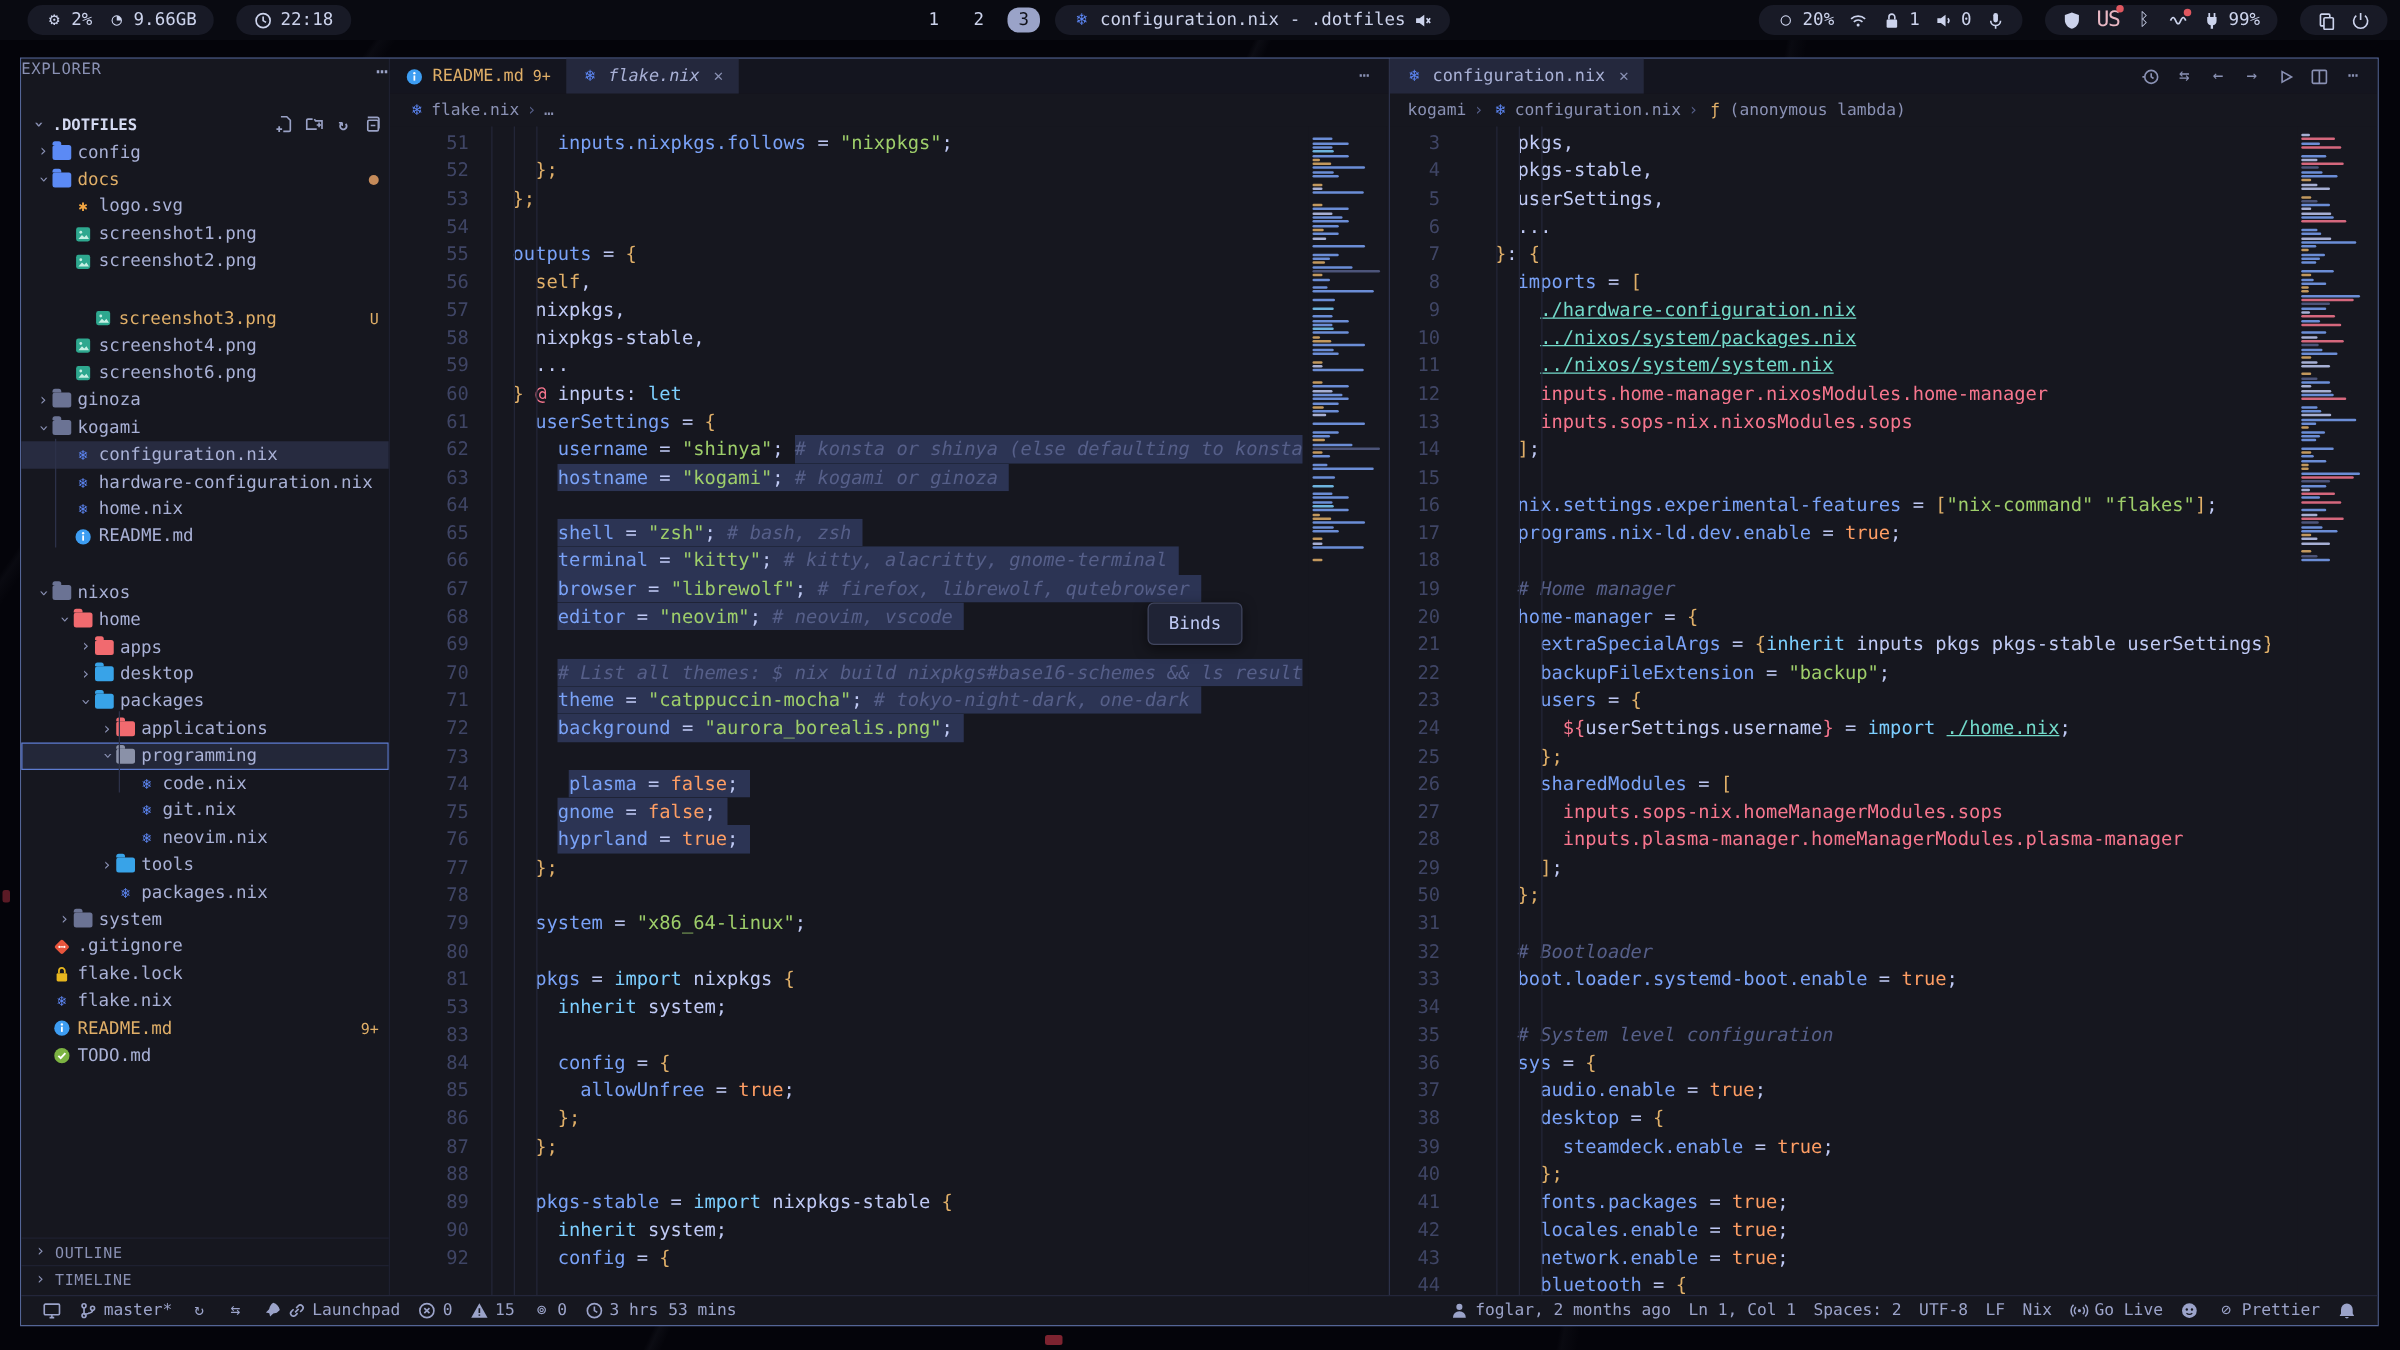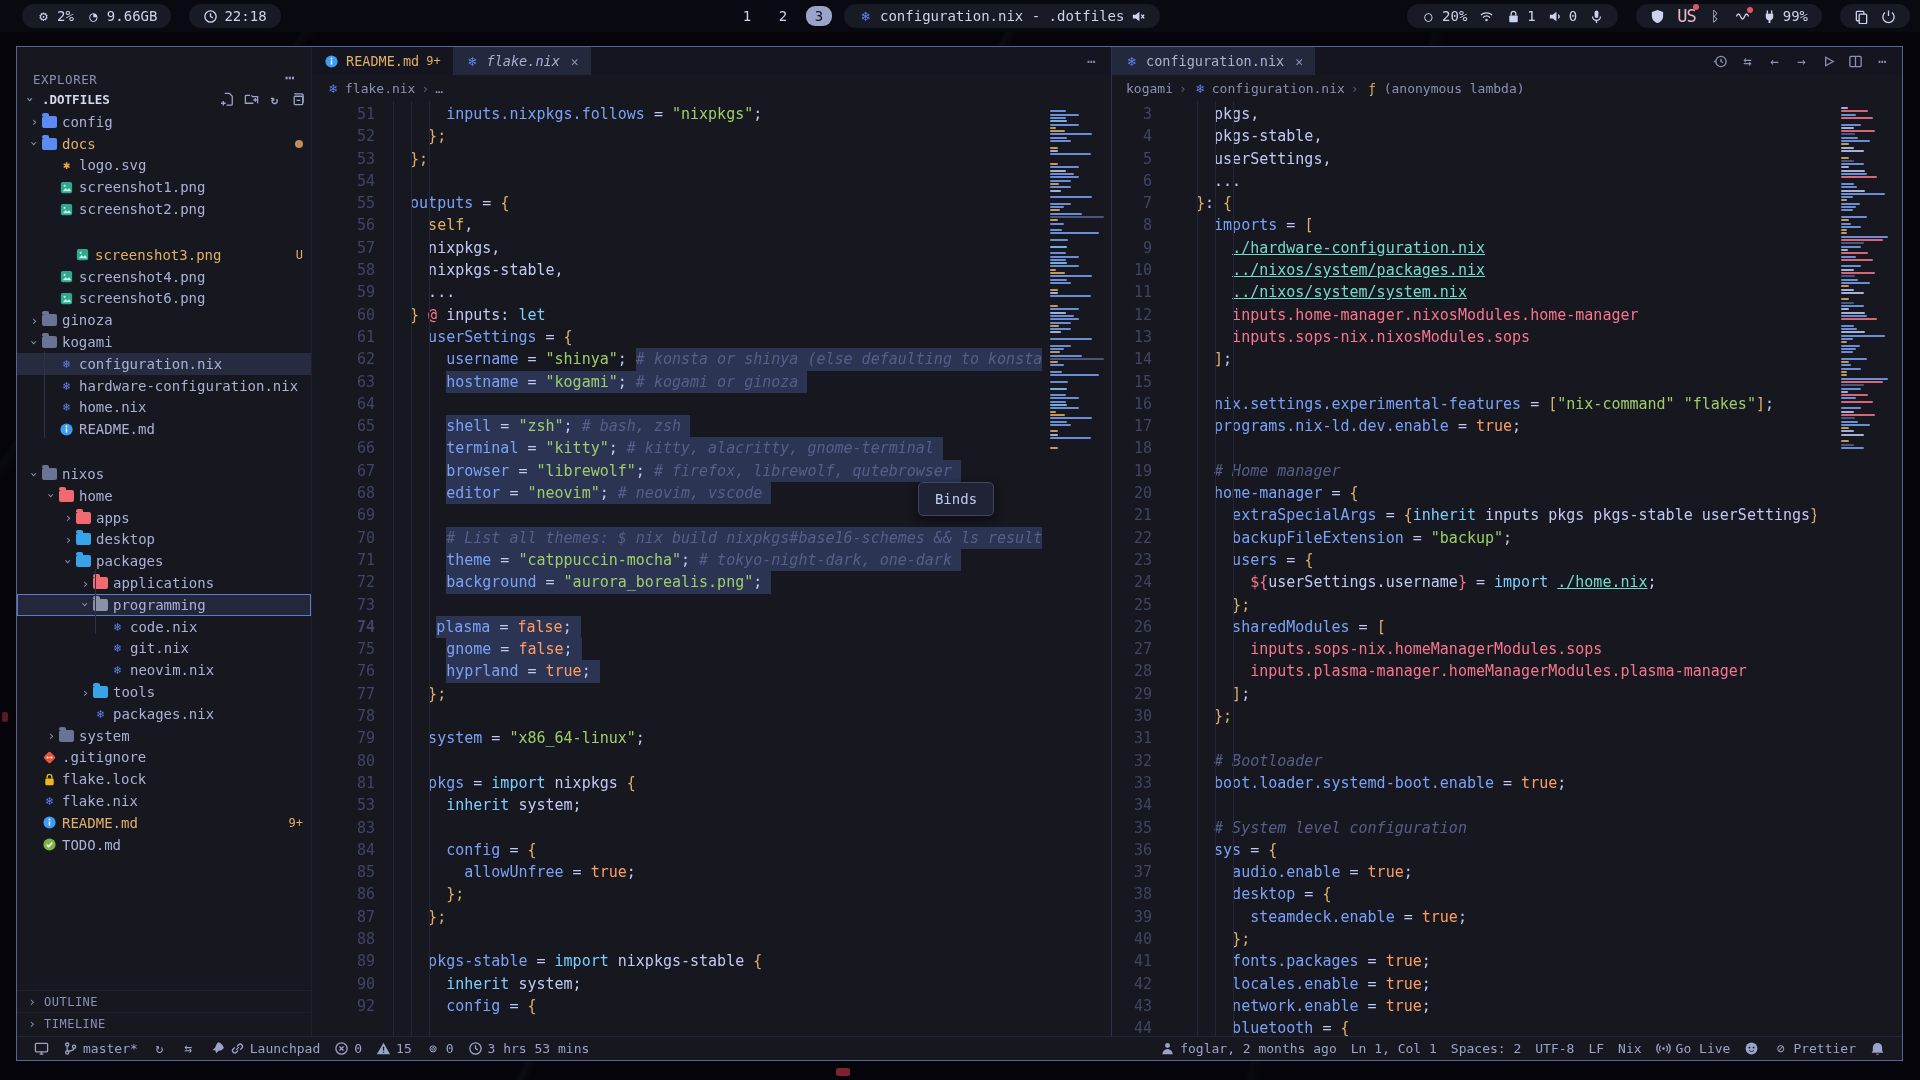--- a/index.html
+++ b/index.html
@@ -34,21 +34,21 @@
   .kbd-us { color:#e9b8c4; font-size:17px; letter-spacing:-1px; }
 
   
   #window { position:absolute; left:16px; top:46px; width:1887px; height:1015px;
             background:#14151f; border:1px solid rgba(137,167,247,.55);
             display:flex; flex-direction:column; }
   #win-main { flex:1; display:flex; min-height:0; }
 
   
   #sidebar { width:294px; flex:none; background:#16171f; display:flex; flex-direction:column; font-size:14px; }
-  #sb-head { height:40px; display:flex; align-items:flex-end; padding:0 16px; color:#8a91b4; font-size:12.5px; letter-spacing:.5px; }
+  #sb-head { height:40px; display:flex; align-items:flex-start; padding:0 0; color:#8a91b4; font-size:12.5px; letter-spacing:.5px; }
   #sb-head .more { margin-left:auto; color:#9aa2c6; cursor:pointer; font-size:16px; }
   #sb-root { height:24px; display:flex; align-items:center; padding:0 6px; color:#d4daf2; font-weight:bold; font-size:12.5px; gap:4px; }
   #sb-root .acts { margin-left:auto; display:flex; gap:8px; color:#9aa2c6; }
   .chev { width:15px; text-align:center; color:#8a91b4; display:inline-block; font-size:13px; flex:none; }
   .chev.open { transform:rotate(90deg); }
   #tree { position:relative; }
   .trow { height:21.8px; display:flex; align-items:center; color:#a9b1d6; cursor:pointer; padding-right:8px; position:relative; }
   .trow .lbl { margin-left:5px; white-space:nowrap; overflow:hidden; }
   .trow .badge { margin-left:auto; font-size:12px; color:#e0af68; }
   .trow.mod .lbl, .trow.mod .badge { color:#e0af68; }
@@ -598,21 +598,21 @@
             <div class="cline"><span class="ln" style="width: 63px; margin-right: 17px;">64</span><span class="ltext" style="max-width: 650px;"><span class="toks"></span></span></div>
             <div class="cline"><span class="ln" style="width: 63px; margin-right: 17px;">65</span><span class="ltext" style="max-width: 650px;"><span class="sel" style="left: 54.18px; width: 243.81px;"></span><span class="toks"><span class="tok-a">      shell</span><span class="tok-p"> = </span><span class="tok-s">"zsh"</span><span class="tok-p">; </span><span class="tok-c"># bash, zsh</span></span></span></div>
             <div class="cline"><span class="ln" style="width: 63px; margin-right: 17px;">66</span><span class="ltext" style="max-width: 650px;"><span class="sel" style="left: 54.18px; width: 496.65px;"></span><span class="toks"><span class="tok-a">      terminal</span><span class="tok-p"> = </span><span class="tok-s">"kitty"</span><span class="tok-p">; </span><span class="tok-c"># kitty, alacritty, gnome-terminal</span></span></span></div>
             <div class="cline"><span class="ln" style="width: 63px; margin-right: 17px;">67</span><span class="ltext" style="max-width: 650px;"><span class="sel" style="left: 54.18px; width: 514.71px;"></span><span class="toks"><span class="tok-a">      browser</span><span class="tok-p"> = </span><span class="tok-s">"librewolf"</span><span class="tok-p">; </span><span class="tok-c"># firefox, librewolf, qutebrowser</span></span></span></div>
             <div class="cline"><span class="ln" style="width: 63px; margin-right: 17px;">68</span><span class="ltext" style="max-width: 650px;"><span class="sel" style="left: 54.18px; width: 325.08px;"></span><span class="toks"><span class="tok-a">      editor</span><span class="tok-p"> = </span><span class="tok-s">"neovim"</span><span class="tok-p">; </span><span class="tok-c"># neovim, vscode</span></span></span></div>
             <div class="cline"><span class="ln" style="width: 63px; margin-right: 17px;">69</span><span class="ltext" style="max-width: 650px;"><span class="toks"></span></span></div>
             <div class="cline"><span class="ln" style="width: 63px; margin-right: 17px;">70</span><span class="ltext" style="max-width: 650px;"><span class="sel" style="left: 54.18px; width: 1029.42px;"></span><span class="toks"><span class="tok-c">      # List all themes: $ nix build nixpkgs#base16-schemes &amp;&amp; ls result/share/themes</span></span></span></div>
             <div class="cline"><span class="ln" style="width: 63px; margin-right: 17px;">71</span><span class="ltext" style="max-width: 650px;"><span class="sel" style="left: 54.18px; width: 514.71px;"></span><span class="toks"><span class="tok-a">      theme</span><span class="tok-p"> = </span><span class="tok-s">"catppuccin-mocha"</span><span class="tok-p">; </span><span class="tok-c"># tokyo-night-dark, one-dark</span></span></span></div>
             <div class="cline"><span class="ln" style="width: 63px; margin-right: 17px;">72</span><span class="ltext" style="max-width: 650px;"><span class="sel" style="left: 54.18px; width: 325.08px;"></span><span class="toks"><span class="tok-a">      background</span><span class="tok-p"> = </span><span class="tok-s">"aurora_borealis.png"</span><span class="tok-p">;</span></span></span></div>
             <div class="cline"><span class="ln" style="width: 63px; margin-right: 17px;">73</span><span class="ltext" style="max-width: 650px;"><span class="toks"></span></span></div>
-            <div class="cline"><span class="ln" style="width: 63px; margin-right: 7px; font-weight: bold;">74</span><span class="ltext" style="max-width: 650px;"><span class="sel" style="left: 54.18px; width: 144.48px;"></span><span class="toks"><span class="tok-a">      plasma</span><span class="tok-p"> = </span><span class="tok-b">false</span><span class="tok-p">;</span></span></span></div>
+            <div class="cline"><span class="ln" style="width: 63px; margin-right: 26px;">74</span><span class="ltext" style="max-width: 650px;"><span class="sel" style="left: 54.18px; width: 144.48px;"></span><span class="toks"><span class="tok-a">      plasma</span><span class="tok-p"> = </span><span class="tok-b">false</span><span class="tok-p">;</span></span></span></div>
             <div class="cline"><span class="ln" style="width: 63px; margin-right: 17px;">75</span><span class="ltext" style="max-width: 650px;"><span class="sel" style="left: 54.18px; width: 135.45px;"></span><span class="toks"><span class="tok-a">      gnome</span><span class="tok-p"> = </span><span class="tok-b">false</span><span class="tok-p">;</span></span></span></div>
             <div class="cline"><span class="ln" style="width: 63px; margin-right: 17px;">76</span><span class="ltext" style="max-width: 650px;"><span class="sel" style="left: 54.18px; width: 153.51px;"></span><span class="toks"><span class="tok-a">      hyprland</span><span class="tok-p"> = </span><span class="tok-b">true</span><span class="tok-p">;</span></span></span></div>
             <div class="cline"><span class="ln" style="width: 63px; margin-right: 17px;">77</span><span class="ltext" style="max-width: 650px;"><span class="toks"><span class="tok-g">    };</span></span></span></div>
             <div class="cline"><span class="ln" style="width: 63px; margin-right: 17px;">78</span><span class="ltext" style="max-width: 650px;"><span class="toks"></span></span></div>
             <div class="cline"><span class="ln" style="width: 63px; margin-right: 17px;">79</span><span class="ltext" style="max-width: 650px;"><span class="toks"><span class="tok-a">    system</span><span class="tok-p"> = </span><span class="tok-s">"x86_64-linux"</span><span class="tok-p">;</span></span></span></div>
             <div class="cline"><span class="ln" style="width: 63px; margin-right: 17px;">80</span><span class="ltext" style="max-width: 650px;"><span class="toks"></span></span></div>
             <div class="cline"><span class="ln" style="width: 63px; margin-right: 17px;">81</span><span class="ltext" style="max-width: 650px;"><span class="toks"><span class="tok-a">    pkgs</span><span class="tok-p"> = </span><span class="tok-k">import</span><span class="tok-p"> nixpkgs </span><span class="tok-g">{</span></span></span></div>
             <div class="cline"><span class="ln" style="width: 63px; margin-right: 17px;">53</span><span class="ltext" style="max-width: 650px;"><span class="toks"><span class="tok-k">      inherit</span><span class="tok-p"> system;</span></span></span></div>
             <div class="cline"><span class="ln" style="width: 63px; margin-right: 17px;">83</span><span class="ltext" style="max-width: 650px;"><span class="toks"></span></span></div>
             <div class="cline"><span class="ln" style="width: 63px; margin-right: 17px;">84</span><span class="ltext" style="max-width: 650px;"><span class="toks"><span class="tok-a">      config</span><span class="tok-p"> = </span><span class="tok-g">{</span></span></span></div>
@@ -798,21 +798,21 @@
             <div class="cline"><span class="ln" style="width: 40px; margin-right: 44px;">20</span><span class="ltext" style="max-width: 620px;"><span class="toks"><span class="tok-a">  home-manager</span><span class="tok-p"> = </span><span class="tok-g">{</span></span></span></div>
             <div class="cline"><span class="ln" style="width: 40px; margin-right: 44px;">21</span><span class="ltext" style="max-width: 620px;"><span class="toks"><span class="tok-a">    extraSpecialArgs</span><span class="tok-p"> = </span><span class="tok-g">{</span><span class="tok-k">inherit</span><span class="tok-p"> inputs pkgs pkgs-stable userSettings</span><span class="tok-g">}</span></span></span></div>
             <div class="cline"><span class="ln" style="width: 40px; margin-right: 44px;">22</span><span class="ltext" style="max-width: 620px;"><span class="toks"><span class="tok-a">    backupFileExtension</span><span class="tok-p"> = </span><span class="tok-s">"backup"</span><span class="tok-p">;</span></span></span></div>
             <div class="cline"><span class="ln" style="width: 40px; margin-right: 44px;">23</span><span class="ltext" style="max-width: 620px;"><span class="toks"><span class="tok-a">    users</span><span class="tok-p"> = </span><span class="tok-g">{</span></span></span></div>
             <div class="cline"><span class="ln" style="width: 40px; margin-right: 44px;">24</span><span class="ltext" style="max-width: 620px;"><span class="toks"><span class="tok-r">      ${</span><span class="tok-p">userSettings.username</span><span class="tok-r">}</span><span class="tok-p"> = </span><span class="tok-k">import</span><span class="tok-p"> </span><span class="tok-l">./home.nix</span><span class="tok-p">;</span></span></span></div>
             <div class="cline"><span class="ln" style="width: 40px; margin-right: 44px;">25</span><span class="ltext" style="max-width: 620px;"><span class="toks"><span class="tok-g">    };</span></span></span></div>
             <div class="cline"><span class="ln" style="width: 40px; margin-right: 44px;">26</span><span class="ltext" style="max-width: 620px;"><span class="toks"><span class="tok-a">    sharedModules</span><span class="tok-p"> = </span><span class="tok-g">[</span></span></span></div>
             <div class="cline"><span class="ln" style="width: 40px; margin-right: 44px;">27</span><span class="ltext" style="max-width: 620px;"><span class="toks"><span class="tok-r">      inputs.sops-nix.homeManagerModules.sops</span></span></span></div>
             <div class="cline"><span class="ln" style="width: 40px; margin-right: 44px;">28</span><span class="ltext" style="max-width: 620px;"><span class="toks"><span class="tok-r">      inputs.plasma-manager.homeManagerModules.plasma-manager</span></span></span></div>
             <div class="cline"><span class="ln" style="width: 40px; margin-right: 44px;">29</span><span class="ltext" style="max-width: 620px;"><span class="toks"><span class="tok-g">    ]</span><span class="tok-p">;</span></span></span></div>
-            <div class="cline"><span class="ln" style="width: 40px; margin-right: 44px;">30</span><span class="ltext" style="max-width: 620px;"><span class="toks"><span class="tok-g">  };</span></span></span></div>
+            <div class="cline"><span class="ln" style="width: 40px; margin-right: 44px;">50</span><span class="ltext" style="max-width: 620px;"><span class="toks"><span class="tok-g">  };</span></span></span></div>
             <div class="cline"><span class="ln" style="width: 40px; margin-right: 44px;">31</span><span class="ltext" style="max-width: 620px;"><span class="toks"></span></span></div>
             <div class="cline"><span class="ln" style="width: 40px; margin-right: 44px;">32</span><span class="ltext" style="max-width: 620px;"><span class="toks"><span class="tok-c">  # Bootloader</span></span></span></div>
             <div class="cline"><span class="ln" style="width: 40px; margin-right: 44px;">33</span><span class="ltext" style="max-width: 620px;"><span class="toks"><span class="tok-a">  boot.loader.systemd-boot.enable</span><span class="tok-p"> = </span><span class="tok-b">true</span><span class="tok-p">;</span></span></span></div>
             <div class="cline"><span class="ln" style="width: 40px; margin-right: 44px;">34</span><span class="ltext" style="max-width: 620px;"><span class="toks"></span></span></div>
             <div class="cline"><span class="ln" style="width: 40px; margin-right: 44px;">35</span><span class="ltext" style="max-width: 620px;"><span class="toks"><span class="tok-c">  # System level configuration</span></span></span></div>
             <div class="cline"><span class="ln" style="width: 40px; margin-right: 44px;">36</span><span class="ltext" style="max-width: 620px;"><span class="toks"><span class="tok-a">  sys</span><span class="tok-p"> = </span><span class="tok-g">{</span></span></span></div>
             <div class="cline"><span class="ln" style="width: 40px; margin-right: 44px;">37</span><span class="ltext" style="max-width: 620px;"><span class="toks"><span class="tok-a">    audio.enable</span><span class="tok-p"> = </span><span class="tok-b">true</span><span class="tok-p">;</span></span></span></div>
             <div class="cline"><span class="ln" style="width: 40px; margin-right: 44px;">38</span><span class="ltext" style="max-width: 620px;"><span class="toks"><span class="tok-a">    desktop</span><span class="tok-p"> = </span><span class="tok-g">{</span></span></span></div>
             <div class="cline"><span class="ln" style="width: 40px; margin-right: 44px;">39</span><span class="ltext" style="max-width: 620px;"><span class="toks"><span class="tok-a">      steamdeck.enable</span><span class="tok-p"> = </span><span class="tok-b">true</span><span class="tok-p">;</span></span></span></div>
             <div class="cline"><span class="ln" style="width: 40px; margin-right: 44px;">40</span><span class="ltext" style="max-width: 620px;"><span class="toks"><span class="tok-g">    };</span></span></span></div>

